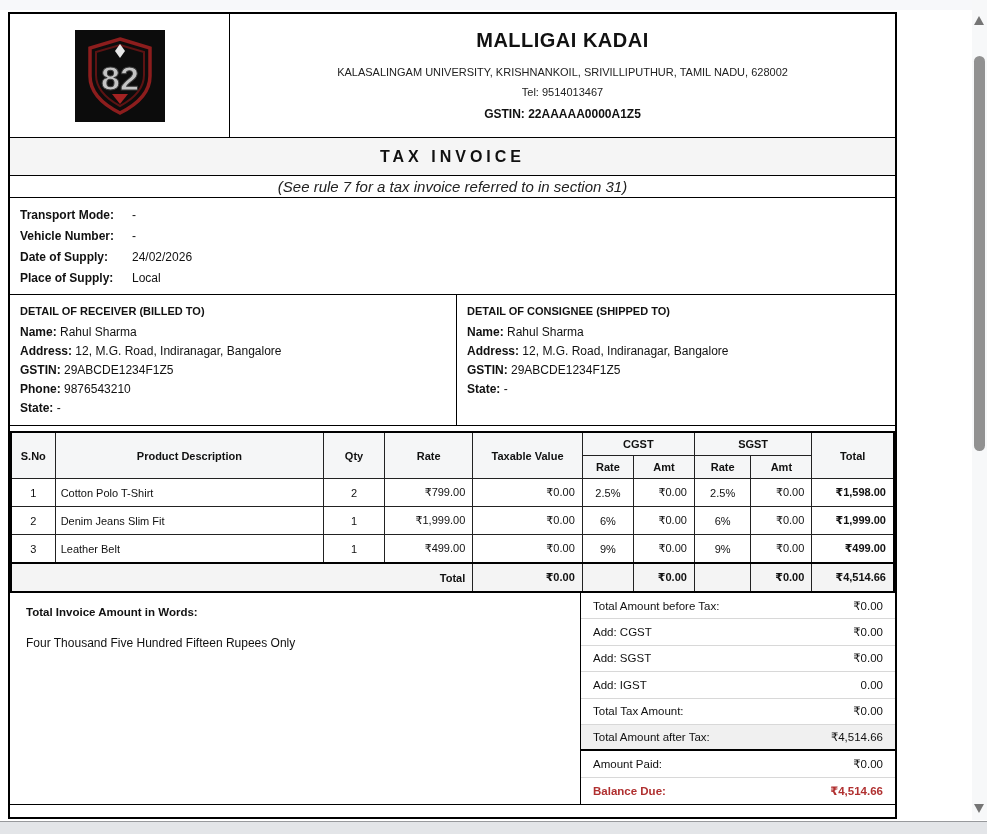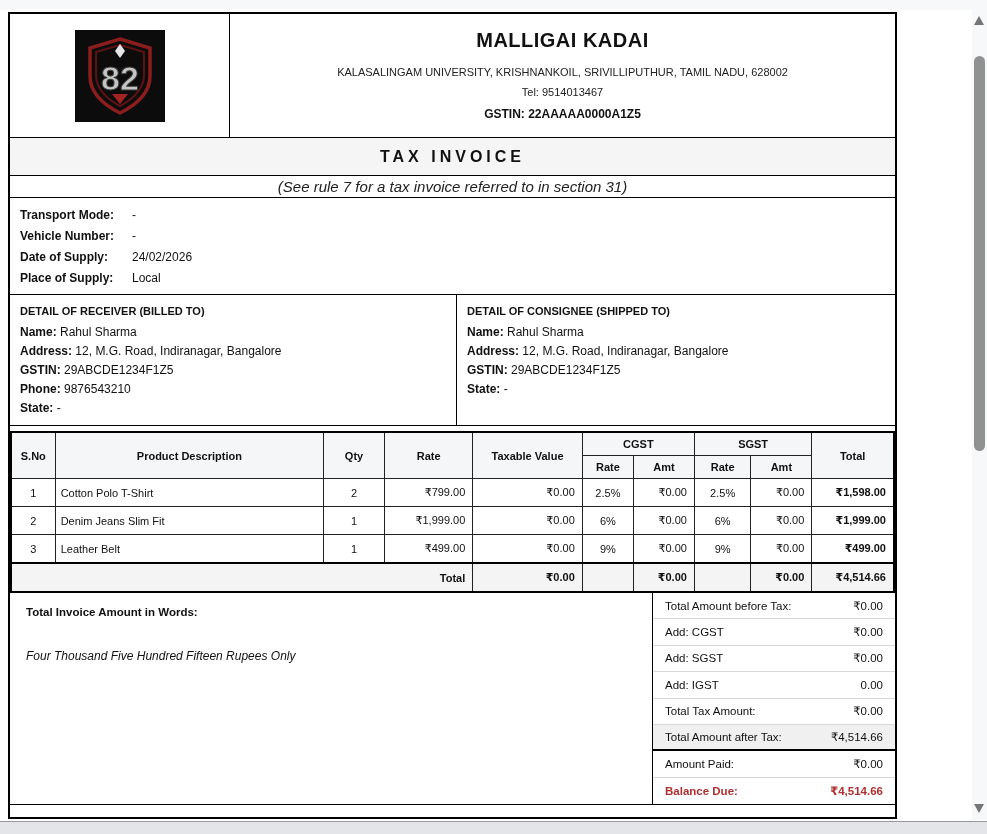--- a/index.html
+++ b/index.html
@@ -53,22 +53,22 @@
   .items td.c { text-align:center; }
   .items td.r { text-align:right; }
   .items td.l { text-align:left; padding-left:5px;margin-top:48px; }
   .items td.col-total { font-weight:bold; }
   .items tr.total-row td { background:#f4f4f4; font-weight:bold; border-top:2px solid #000; }
 
   
   .bottom { display:flex; height:212px; border-bottom:1px solid #000; }
   .words { flex:1; padding:13px 16px; }
   .words-heading { font-size:11.5px; font-weight:bold; }
-  .words-text { font-size:12px; font-style:italic; margin-top:31px; }
-  .totals { width:243px; border-left:1px solid #000; display:flex; flex-direction:column; font-size:11.5px; }
+  .words-text { font-size:12px; margin-top:18px; }
+  .totals { width:315px; border-left:1px solid #000; display:flex; flex-direction:column; font-size:11.5px; }
   .totals-row { display:flex; justify-content:space-between; align-items:center;
                 padding:0 12px; height:26.5px; border-bottom:1px solid #d8d8d8; background:#fff; }
   .totals-row:last-child { border-bottom:none; }
   .totals-row.after-tax { background:#f0f0f0; font-weight:normal; border-bottom:2px solid #000; }
   .totals-row.balance { color:#b03030; font-weight:bold; }
 
   
   .v-scrollbar { position:absolute; right:0; top:0; width:15px; height:820px; background:#f7f8f9; }
   .sb-up { position:absolute; top:16px; left:2px; width:0; height:0;
            border-left:5.5px solid transparent; border-right:5.5px solid transparent;

